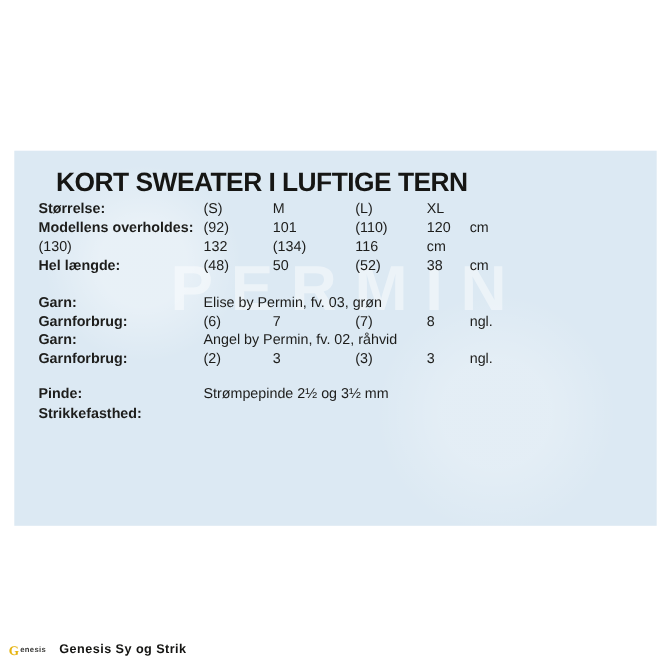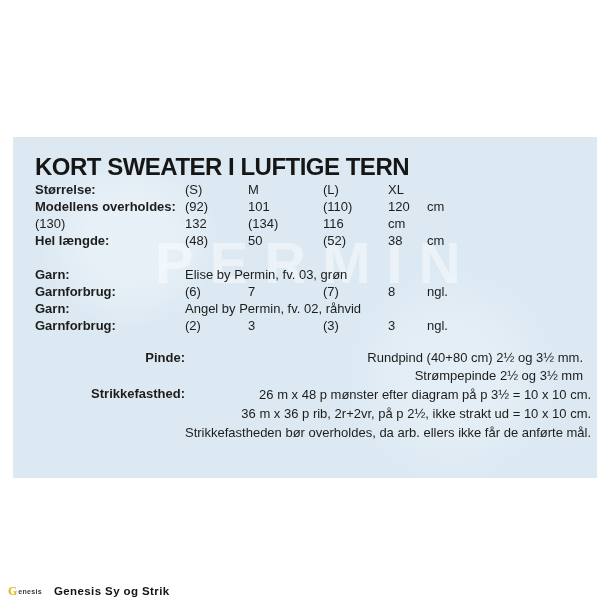--- a/index.html
+++ b/index.html
@@ -38,35 +38,35 @@
     white-space: nowrap;
     user-select: none;
     margin-left: 27px;
   }
   .panel-content { position: relative; z-index: 1; }
   .doc-title {
     font-size: 24px;
     font-weight: bold;
     letter-spacing: -0.5px;
     color: #161614;
-    margin: 3px 0 0 0;
+    margin: 3px 0 0 16px;
     line-height: 28px;
   }
   .grid-row {
     display: grid;
     grid-template-columns: 150px 63px 75px 65px 39px auto;
     font-size: 13px;
     line-height: 17px;
     white-space: nowrap;
   }
   .grid-row .lbl { font-weight: bold; }
   .grid-row .span-val { grid-column: 2 / -1; }
   .size-table { }
   .yarn-table { margin-top: 17px; }
-  .text-block { display: grid; grid-template-columns: 150px auto; font-size: 13px; text-align: right; }
+  .text-block { display: grid; grid-template-columns: 150px auto; font-size: 13px; }
   .needles-block { margin-top: 15px; }
   .needles-block .lines, .gauge-block .lines { line-height: 18px; }
   .gauge-block { }
   .gauge-block .lines { line-height: 19px; }
   .text-block .lbl { font-weight: bold; line-height: 18px; }
   .lines div { white-space: nowrap; }
   .footer {
     position: absolute;
     left: 8px; top: 584px;
     display: flex;
@@ -168,32 +168,26 @@
           <span>3</span>
           <span>(3)</span>
           <span>3</span>
           <span>ngl.</span>
         </div>
       </div>
 
       <div class="text-block needles-block">
         <span class="lbl">Pinde:</span>
         <div class="lines">
-          <div>Rundpind (40+80 cm) 2½ og 3½ mm.</div>
           <div>Strømpepinde 2½ og 3½ mm</div>
         </div>
       </div>
 
       <div class="text-block gauge-block">
         <span class="lbl">Strikkefasthed:</span>
-        <div class="lines">
-          <div>26 m x 48 p mønster efter diagram på p 3½ = 10 x 10 cm.</div>
-          <div>36 m x 36 p rib, 2r+2vr, på p 2½, ikke strakt ud = 10 x 10 cm.</div>
-          <div>Strikkefastheden bør overholdes, da arb. ellers ikke får de anførte mål.</div>
-        </div>
       </div>
     </div>
   </div>
 
   <div class="footer">
     <span class="logo-mark">
       <span class="logo-g">G</span>
       <span class="logo-small-text">enesis</span>
     </span>
     <span class="brand-text">Genesis Sy og Strik</span>

